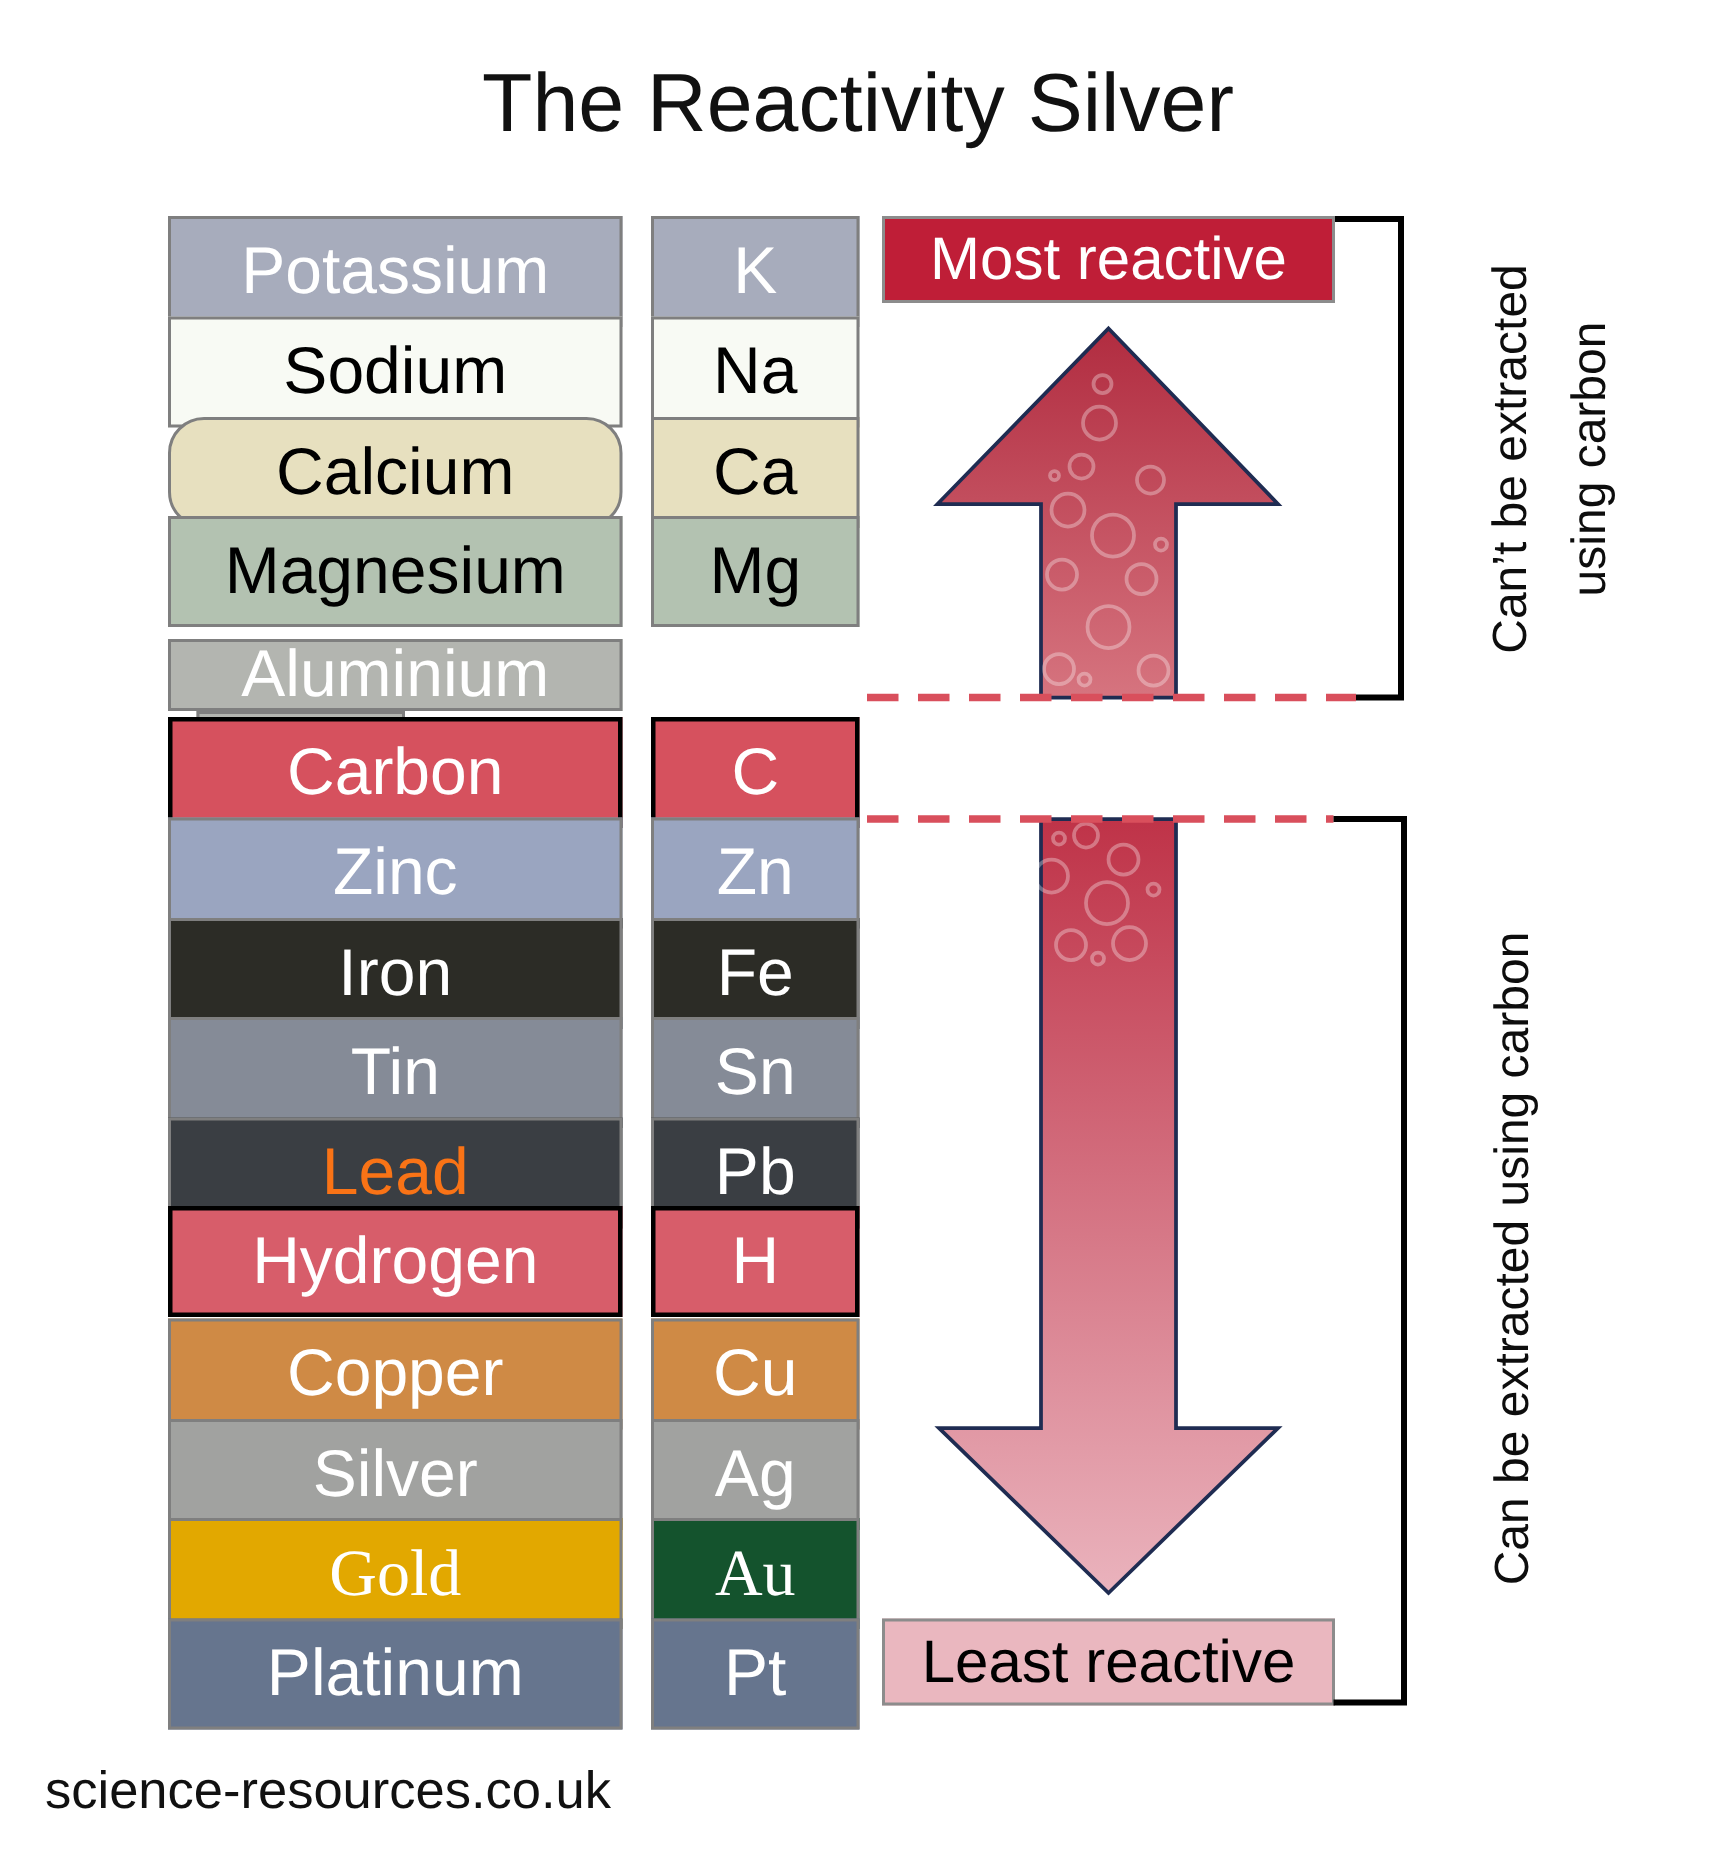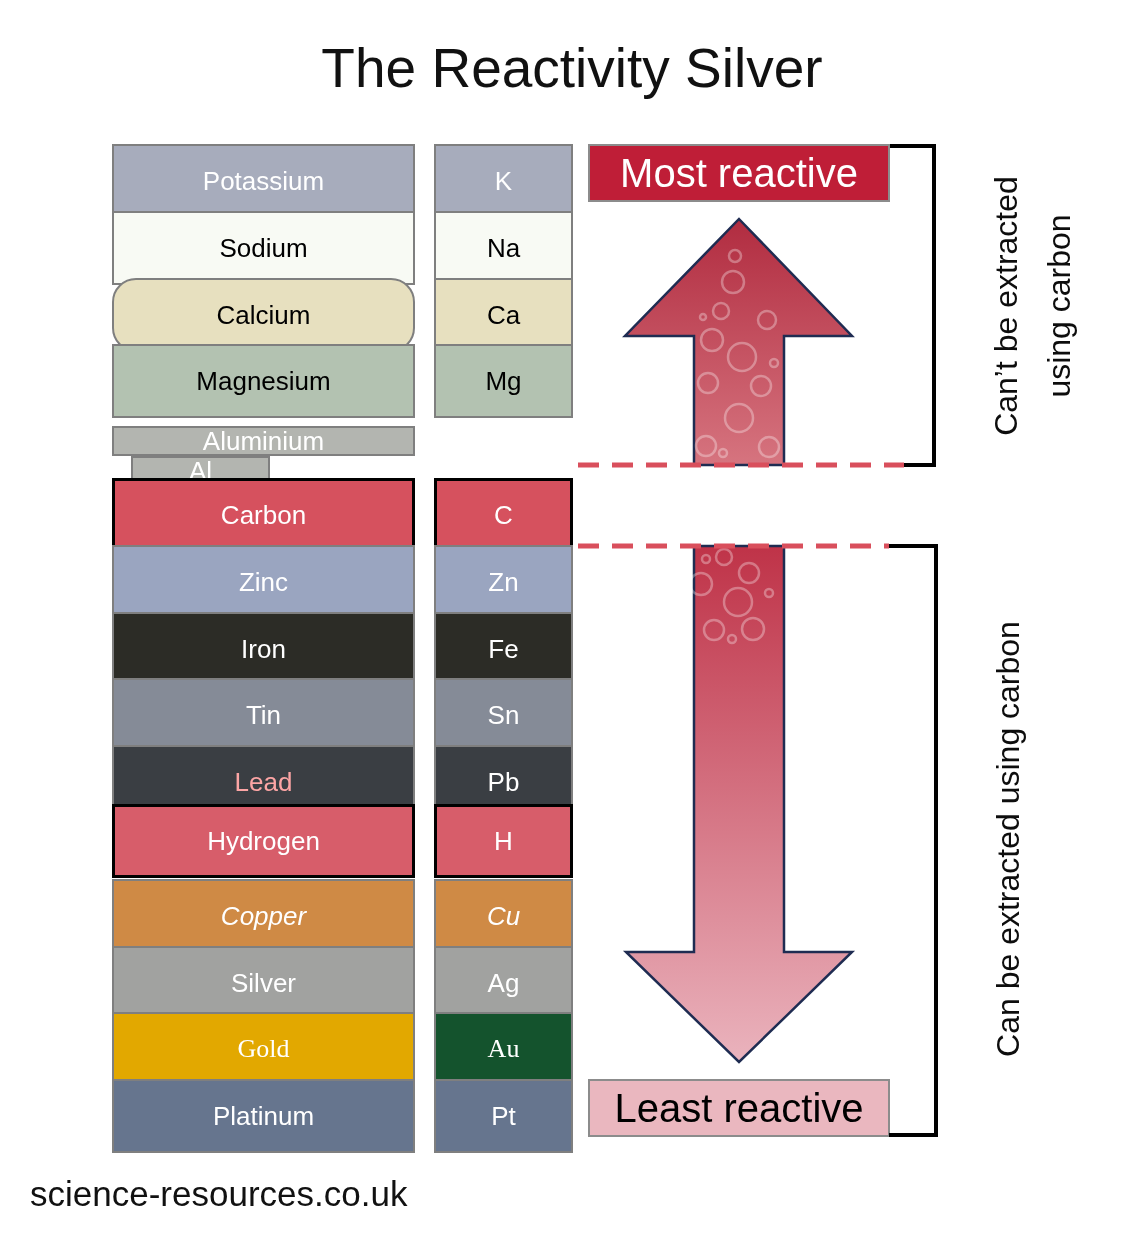--- a/index.html
+++ b/index.html
@@ -9,21 +9,21 @@
   }
   .title {
     position:absolute; top:36px; left:0; width:100%;
     text-align:center; font-size:55px; color:#111111; letter-spacing:0px;
   }
   .rows { position:absolute; left:0; top:0; }
   .row { position:absolute; left:112px; height:58px; display:flex; }
   .box {
     box-sizing:border-box; height:74px; border:2px solid #7f7f7f;
     display:flex; align-items:center; justify-content:center;
-    font-size:26px; line-height:1;
+    font-size:44px; line-height:1;
   }
   .name-box { width:303px; }
   .symbol-box { width:139px; margin-left:19px; }
   .reactive-label {
     position:absolute; box-sizing:border-box; left:588px; width:302px; height:58px;
     border:2px solid #8c8c8c; display:flex; align-items:center; justify-content:center;
     font-size:40px;
   }
   .most { top:144px; }
   .least { top:1079px; }
@@ -77,28 +77,28 @@
       </div>
       <div class="row" style="top: 611.6px;">
         <div class="box name-box" style="background: rgb(44, 44, 38); color: rgb(255, 255, 255); border-color: rgb(127, 127, 127);">Iron</div>
         <div class="box symbol-box" style="background: rgb(44, 44, 38); color: rgb(255, 255, 255); border-color: rgb(127, 127, 127);">Fe</div>
       </div>
       <div class="row" style="top: 678.4px;">
         <div class="box name-box" style="background: rgb(133, 139, 151); color: rgb(255, 255, 255); border-color: rgb(127, 127, 127);">Tin</div>
         <div class="box symbol-box" style="background: rgb(133, 139, 151); color: rgb(255, 255, 255); border-color: rgb(127, 127, 127);">Sn</div>
       </div>
       <div class="row" style="top: 745.2px;">
-        <div class="box name-box" style="background: rgb(58, 62, 67); color: #fca5a5; border-color: rgb(127, 127, 127);">Lead</div>
+        <div class="box name-box" style="background: rgb(58, 62, 67); color: #f97316; border-color: rgb(127, 127, 127);">Lead</div>
         <div class="box symbol-box" style="background: rgb(58, 62, 67); color: rgb(255, 255, 255); border-color: rgb(127, 127, 127);">Pb</div>
       </div>
       <div class="row" style="top: 804px;">
         <div class="box name-box" style="background: rgb(215, 93, 106); color: rgb(255, 255, 255); border-color: rgb(0, 0, 0); border-width: 3px;">Hydrogen</div>
         <div class="box symbol-box" style="background: rgb(215, 93, 106); color: rgb(255, 255, 255); border-color: rgb(0, 0, 0); border-width: 3px;">H</div>
       </div>
-      <div class="row" style="top: 878.8px; font-style: italic;">
+      <div class="row" style="top: 878.8px;">
         <div class="box name-box" style="background: rgb(207, 138, 69); color: rgb(255, 255, 255); border-color: rgb(127, 127, 127);">Copper</div>
         <div class="box symbol-box" style="background: rgb(207, 138, 69); color: rgb(255, 255, 255); border-color: rgb(127, 127, 127);">Cu</div>
       </div>
       <div class="row" style="top: 945.6px;">
         <div class="box name-box" style="background: rgb(161, 162, 160); color: rgb(255, 255, 255); border-color: rgb(127, 127, 127);">Silver</div>
         <div class="box symbol-box" style="background: rgb(161, 162, 160); color: rgb(255, 255, 255); border-color: rgb(127, 127, 127);">Ag</div>
       </div>
       <div class="row" style="top: 1012.4px; font-family: Liberation Serif, serif;">
         <div class="box name-box" style="background: rgb(226, 168, 0); color: rgb(255, 255, 255); border-color: rgb(127, 127, 127);">Gold</div>
         <div class="box symbol-box" style="background: #14532d; color: rgb(255, 255, 255); border-color: rgb(127, 127, 127);">Au</div>

